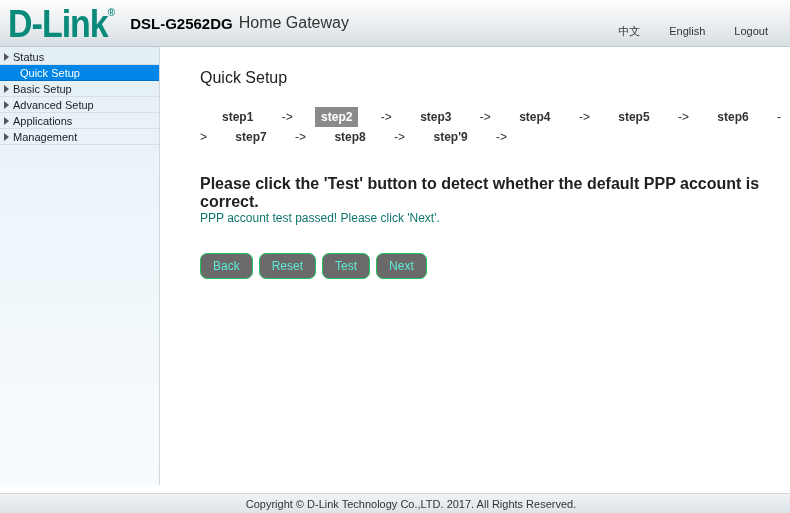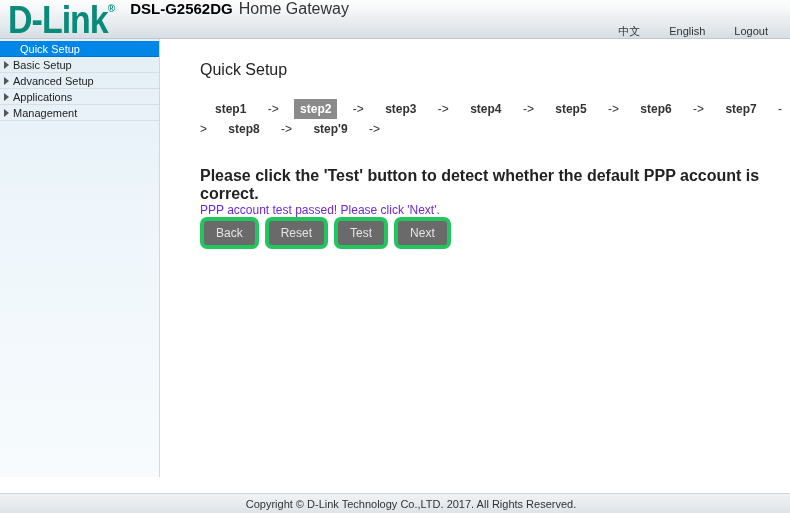--- a/index.html
+++ b/index.html
@@ -6,23 +6,24 @@
   body {
     font-family: Arial, Helvetica, sans-serif;
     font-size: 12px;
     width: 790px;
     height: 513px;
     background: #fff;
     position: relative;
     overflow: hidden;
   }
   .header {
-    height: 39px;
+    height: 47px;
     background: linear-gradient(to bottom, #fdfdfd 0%, #e8ecef 60%, #d6dee3 100%);
     display: flex;
+    align-items: center;
     position: relative;
     border-bottom: 1px solid #c0c8cc;
   }
   .logo {
     font-family: "Arial Black", Arial, sans-serif;
     font-weight: 900;
     font-size: 34px;
     color: #0a8a7a;
     letter-spacing: -1px;
     margin-left: 8px;
@@ -105,49 +106,50 @@
     margin-bottom: 20px;
   }
   .steps {
     font-size: 12px;
     color: #333;
     margin-bottom: 28px;
   }
   .steps .step {
     display: inline-block;
     padding: 3px 6px;
-    margin: 0 9px;
+    margin: 0 16px;
     font-weight: bold;
   }
   .steps .step.active {
     background: #8a8a8a;
     color: #fff;
     text-align: right;
   }
   .steps .arrow-sep {
     margin: 0 3px;
     color: #333;
   }
   .instruction {
     font-size: 16px;
     font-weight: bold;
     color: #222;
   }
   .result-msg {
     font-size: 12px;
-    color: #6d28d9;
+    color: #0f766e;
+    margin-bottom: 28px;
   }
   .btn-row {
     display: flex;
     gap: 6px;
   }
   .btn {
     background: #6a6a6a;
-    color: #e5e5e5;
-    border: 4px solid #22c55e;
+    color: #5eead4;
+    border: 1px solid #22c55e;
     padding: 5px 12px;
     font-size: 12px;
     cursor: pointer;
     border-radius: 7px;
   }
   .footer {
     position: absolute;
     bottom: 0;
     left: 0;
     right: 0;
@@ -172,20 +174,24 @@
   <span class="model-sub">Home Gateway</span>
   <div class="top-links">
     <span>中文</span>
     <span>English</span>
     <span>Logout</span>
   </div>
 </div>
 
 <div class="body-wrap">
   <div class="sidebar">
+    <div class="side-item">
+      <span class="arrow"></span>
+      <span>Status</span>
+    </div>
     <div class="side-item sub">
       <span>Quick Setup</span>
     </div>
     <div class="side-item">
       <span class="arrow"></span>
       <span>Basic Setup</span>
     </div>
     <div class="side-item">
       <span class="arrow"></span>
       <span>Advanced Setup</span>

